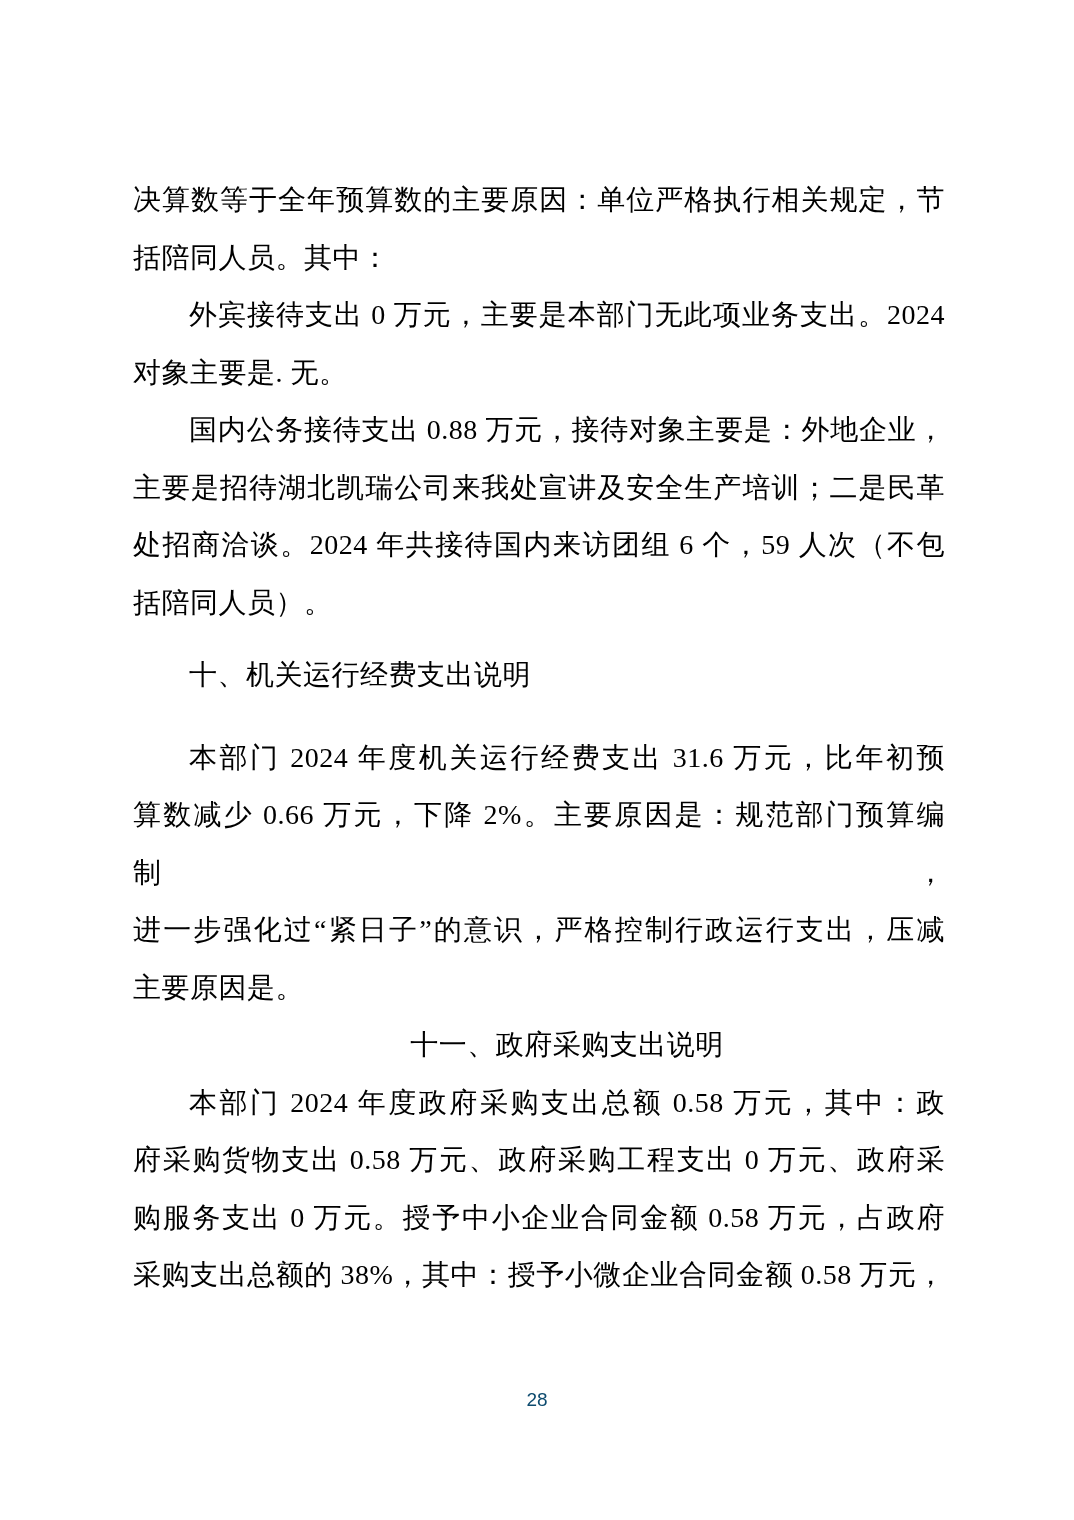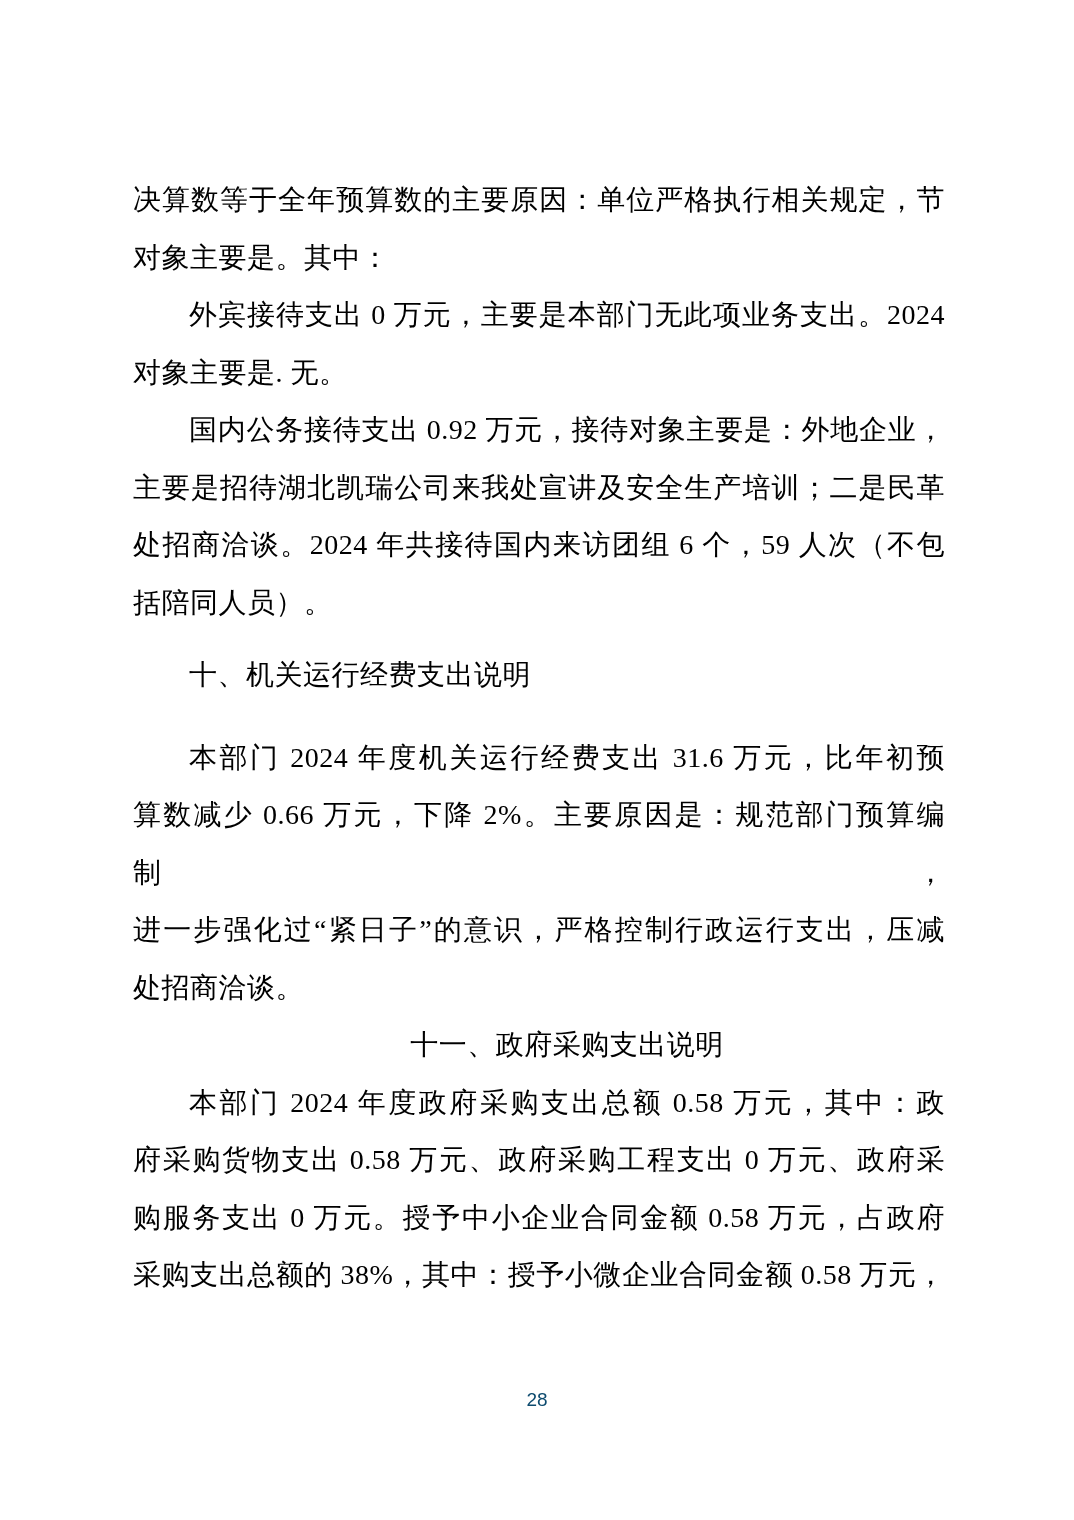--- a/index.html
+++ b/index.html
@@ -54,32 +54,32 @@
     font-family: "Liberation Sans", "DejaVu Sans", sans-serif;
     color: #0c4a6e;
   }
 </style>
 </head>
 <body>
 
 <div class="page">
   <main class="body-text">
     <p class="ln just">决算数等于全年预算数的主要原因：单位严格执行相关规定，节</p>
-    <p class="ln">对象主要是。其中：</p>
+    <p class="ln">括陪同人员。其中：</p>
     <p class="ln ind just">外宾接待支出 0 万元，主要是本部门无此项业务支出。2024</p>
     <p class="ln">对象主要是. 无。</p>
-    <p class="ln ind just">国内公务接待支出 0.92 万元，接待对象主要是：外地企业，</p>
+    <p class="ln ind just">国内公务接待支出 0.88 万元，接待对象主要是：外地企业，</p>
     <p class="ln just">主要是招待湖北凯瑞公司来我处宣讲及安全生产培训；二是民革</p>
     <p class="ln just">处招商洽谈。2024 年共接待国内来访团组 6 个，59 人次（不包</p>
     <p class="ln">括陪同人员）。</p>
     <h2 class="ln ind h10" style="font-weight:normal;">十、机关运行经费支出说明</h2>
     <p class="ln ind just">本部门 2024 年度机关运行经费支出 31.6 万元，比年初预</p>
     <p class="ln just">算数减少 0.66 万元，下降 2%。主要原因是：规范部门预算编制，</p>
     <p class="ln just">进一步强化过“紧日子”的意识，严格控制行政运行支出，压减</p>
-    <p class="ln">处招商洽谈。</p>
+    <p class="ln">主要原因是。</p>
     <h2 class="ln ind" style="font-weight:normal;text-align:center;">十一、政府采购支出说明</h2>
     <p class="ln ind just">本部门 2024 年度政府采购支出总额 0.58 万元，其中：政</p>
     <p class="ln just">府采购货物支出 0.58 万元、政府采购工程支出 0 万元、政府采</p>
     <p class="ln just">购服务支出 0 万元。授予中小企业合同金额 0.58 万元，占政府</p>
     <p class="ln just">采购支出总额的 38%，其中：授予小微企业合同金额 0.58 万元，</p>
   </main>
 
   <div class="page-number">28</div>
 </div>
 

